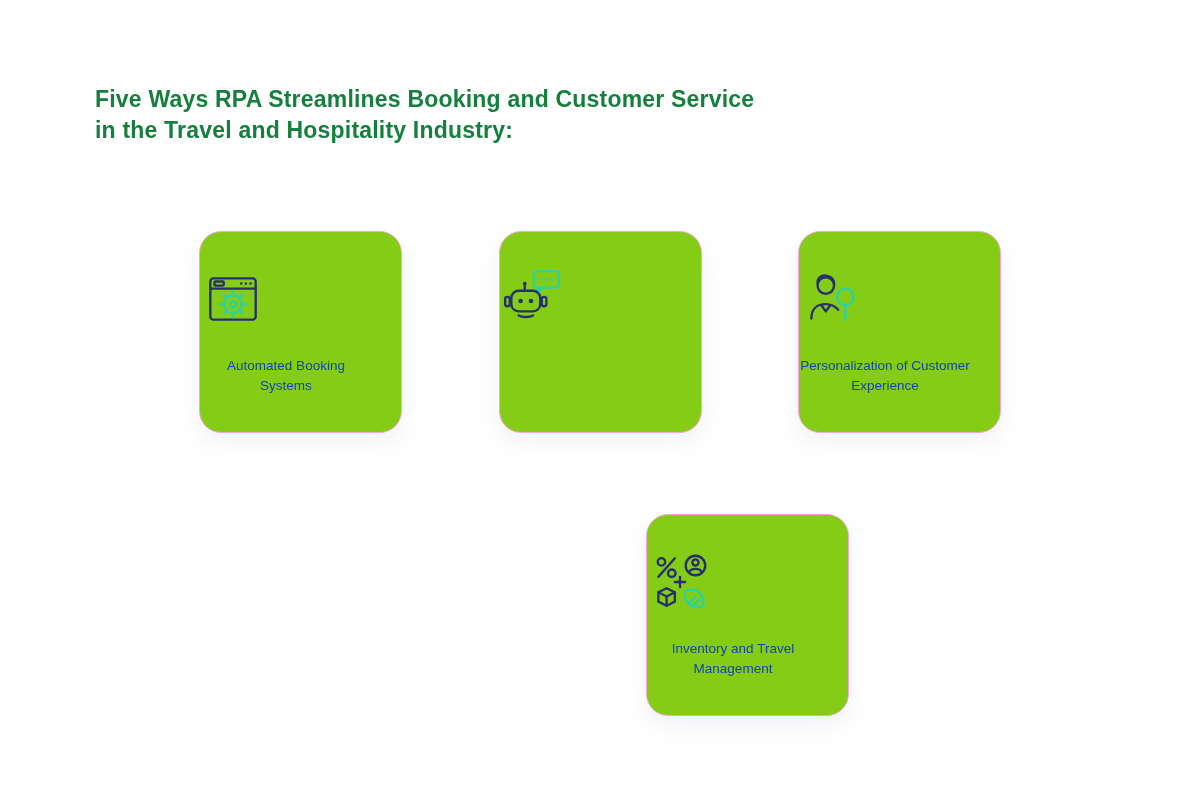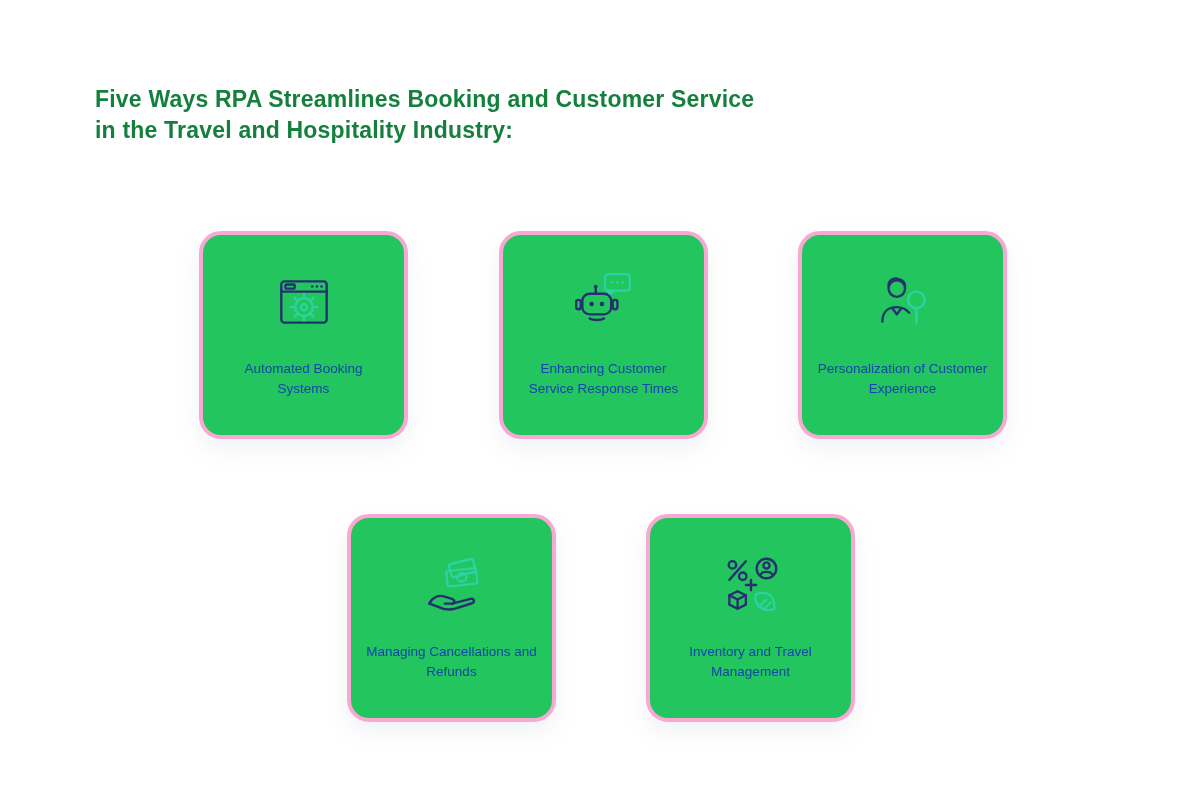--- a/index.html
+++ b/index.html
@@ -16,27 +16,27 @@
     width:680px;
     font-size:23px;
     font-weight:600;
     line-height:1.35;
     color:#15803d;
     letter-spacing:0.2px;
   }
   .card{
     position:absolute;
     width:201px;height:200px;
-    background:#22c55e;
-    border:4px solid #f9a8d4;
+    background:#84cc16;
+    border:1px solid #f9a8d4;
     border-radius:22px;
     box-shadow:0 10px 22px rgba(140,150,170,0.12);
     display:flex;
     flex-direction:column;
-    align-items:center;
+    align-items:flex-start;
   }
   .card-icon{
     margin-top:34px;
     width:66px;height:66px;
     flex:0 0 auto;
   }
   .card-label{
     margin-top:24px;
     width:172px;
     text-align:center;
@@ -95,48 +95,35 @@
       <circle class="f-t" cx="50" cy="13" r="1.4"></circle>
       <line class="s-n" x1="24" y1="19" x2="24" y2="24"></line>
       <circle class="f-n" cx="24" cy="17" r="1.8"></circle>
       <rect class="s-n" x="11" y="24" width="28" height="20" rx="7"></rect>
       <circle class="f-n" cx="20" cy="34" r="2.2"></circle>
       <circle class="f-n" cx="30" cy="34" r="2.2"></circle>
       <rect class="s-n" x="5" y="30" width="4.5" height="9" rx="2.2" stroke-width="2"></rect>
       <rect class="s-n" x="40.5" y="30" width="4.5" height="9" rx="2.2" stroke-width="2"></rect>
       <path class="s-n" d="M18,48 C21,50 29,50 32,48" stroke-width="2"></path>
     </svg>
-    <div class="card-label">Enhancing Customer Service Response Times</div>
   </div>
 
   <div class="card" id="card-3">
     <svg class="card-icon" viewBox="0 0 64 64">
       <circle class="s-n" cx="26" cy="19" r="8"></circle>
       <path class="s-n" d="M18,17 C17.5,11 22,8.5 27,9.5 C32,10.5 34.5,13.5 34,18"></path>
       <path class="s-n" d="M12,51 C12,41 18,37 26,37 C31,37 35,39 38,42.5"></path>
       <path class="s-n" d="M22,38.5 L26,44 L30,38.5" stroke-width="2"></path>
       <circle class="s-t" cx="45" cy="30" r="8"></circle>
       <line class="s-t" x1="45" y1="38.5" x2="45" y2="45"></line>
       <line class="s-t" x1="45" y1="45" x2="45" y2="52" stroke-width="4.4"></line>
     </svg>
     <div class="card-label">Personalization of Customer Experience</div>
   </div>
 
-  <div class="card" id="card-4">
-    <svg class="card-icon" viewBox="0 0 64 64">
-      <rect class="s-t" x="30" y="9" width="24" height="13" rx="2" transform="rotate(-14 42 15.5)" stroke-width="2.2"></rect>
-      <g transform="rotate(-6 41.5 24.5)">
-        <rect class="s-t" x="27" y="17" width="29" height="15" rx="2" stroke-width="2.2"></rect>
-        <ellipse class="s-t" cx="41.5" cy="24.5" rx="4.5" ry="4" stroke-width="2"></ellipse>
-      </g>
-      <path class="s-n" d="M10,50 C13,44 19,41.5 24,43 L32,45.5 C35,46.5 35,50 32,50 L25,50"></path>
-      <path class="s-n" d="M32,50 L50,45.5 C53.5,44.8 54.5,48.6 51.5,49.7 L35,55 C29,56.6 23,55.6 18,53 L10,50"></path>
-    </svg>
-    <div class="card-label">Managing Cancellations and Refunds</div>
-  </div>
 
   <div class="card" id="card-5">
     <svg class="card-icon" viewBox="0 0 64 64">
       <line class="s-n" x1="11" y1="27" x2="27" y2="9"></line>
       <circle class="s-n" cx="14" cy="12.5" r="3.6" stroke-width="2.2"></circle>
       <circle class="s-n" cx="24" cy="23.5" r="3.6" stroke-width="2.2"></circle>
       <circle class="s-n" cx="47" cy="16" r="9.5" stroke-width="2.2"></circle>
       <circle class="s-n" cx="47" cy="13" r="3" stroke-width="2"></circle>
       <path class="s-n" d="M41.5,21.5 C43,18.5 51,18.5 52.5,21.5" stroke-width="2"></path>
       <path class="s-n" d="M11,42 L19,38 L27,42 L27,51 L19,55 L11,51 Z" stroke-width="2.2"></path>

